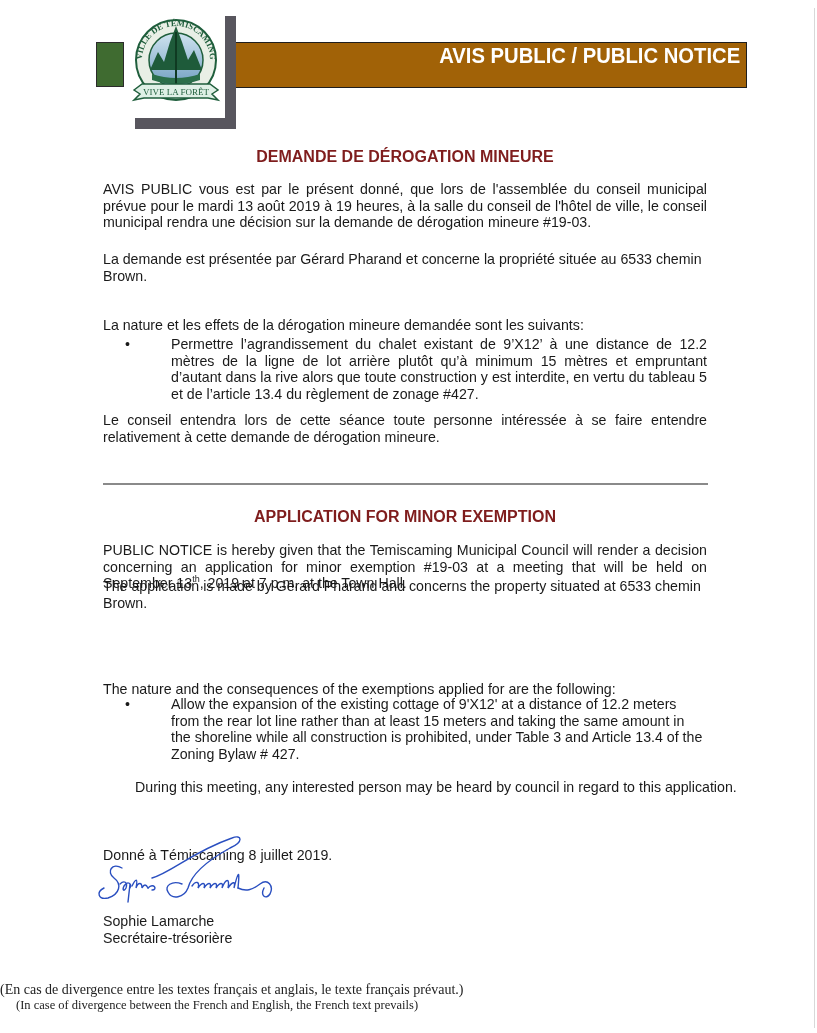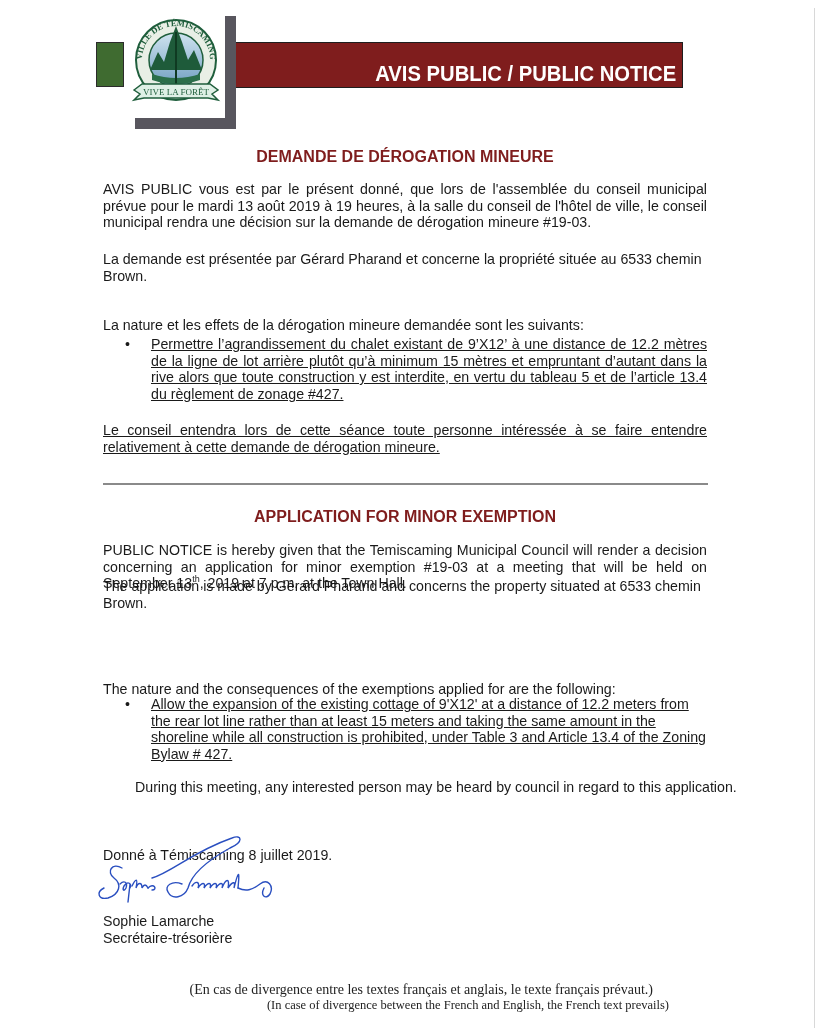--- a/index.html
+++ b/index.html
@@ -5,44 +5,44 @@
   html, body { margin: 0; padding: 0; background: #ffffff; }
   body { width: 817px; height: 1033px; position: relative; overflow: hidden;
          font-family: "Liberation Sans", sans-serif; color: #1a1a1a; }
   .page-edge { position: absolute; left: 814px; top: 8px; width: 1px; height: 1020px; background: #d8d8d8; }
 
   
   .hdr-left-bar { position: absolute; left: 96px; top: 42px; width: 28px; height: 45px;
                   background: #3f6b30; border: 1px solid #2b2b2b; box-sizing: border-box; }
   .hdr-bracket-v { position: absolute; left: 225px; top: 16px; width: 11px; height: 113px; background: #58565e; }
   .hdr-bracket-h { position: absolute; left: 135px; top: 118px; width: 101px; height: 11px; background: #58565e; }
-  .hdr-bar { position: absolute; left: 225px; top: 42px; width: 458px; height: 46px;
-             background: #7f1d1d; border: 1px solid #1e1e1e; box-sizing: border-box;
-             display: flex; align-items: flex-end; justify-content: flex-end; padding-right: 6px; }
+  .hdr-bar { position: absolute; left: 225px; top: 42px; width: 522px; height: 46px;
+             background: #a16207; border: 1px solid #1e1e1e; box-sizing: border-box;
+             display: flex; align-items: flex-start; justify-content: flex-end; padding-right: 6px; }
   .hdr-bar-dark { position: absolute; left: 225px; top: 42px; width: 11px; height: 46px; background: #233d1b; }
   .hdr-title { color: #ffffff; font-weight: bold; font-size: 22px; letter-spacing: 0px;
                font-family: "Liberation Sans", sans-serif; transform: scaleX(0.92); transform-origin: right center; }
   .logo { position: absolute; left: 128px; top: 12px; width: 96px; height: 100px; background: #ffffff; }
   .logo svg { width: 96px; height: 100px; display: block; }
 
   
   .section-title { position: absolute; left: 103px; width: 604px; text-align: center;
                    font-weight: bold; font-size: 16px; color: #7f1d1d; }
   .para { position: absolute; left: 103px; width: 604px; font-size: 14.2px; line-height: 16.5px;
           margin: 0; }
   .justify { text-align: justify; text-align-last: left; }
   .bullet-wrap { position: absolute; left: 103px; width: 604px; font-size: 14.2px; line-height: 16.5px; }
   .bullet-dot { position: absolute; left: 22px; top: 0; }
-  .bullet-text { margin-left: 48px; text-decoration: underline; }
+  .bullet-text { margin-left: 68px; }
   .rule { position: absolute; left: 103px; top: 483px; width: 605px; height: 2px; background: #8a8a8a; }
 
   .sig-block { position: absolute; left: 103px; font-size: 14.2px; line-height: 17px; }
   .signature { position: absolute; left: 92px; top: 832px; width: 200px; height: 90px; }
 
-  .footer { position: absolute; left: 0; width: 653px; text-align: right;
+  .footer { position: absolute; left: 0; width: 653px; text-align: left;
             font-family: "Liberation Serif", serif; color: #222; }
   sup { font-size: 9px; line-height: 0; }
 </style>
 </head>
 <body>
 
 <div class="page-edge"></div>
 
 <div>
   <div class="hdr-left-bar"></div>
@@ -80,21 +80,21 @@
 
 <p class="para justify" style="top:181px;">AVIS PUBLIC vous est par le présent donné, que lors de l'assemblée du conseil municipal prévue pour le mardi 13 août 2019 à 19 heures, à la salle du conseil de l'hôtel de ville, le conseil municipal rendra une décision sur la demande de dérogation mineure #19-03.</p>
 <p class="para" style="top:251px;">La demande est présentée par Gérard Pharand et concerne la propriété située au 6533 chemin Brown.</p>
 <p class="para" style="top:302px;margin-top:15px;">La nature et les effets de la dérogation mineure demandée sont les suivants:</p>
 
 <div class="bullet-wrap" style="top:336px;">
   <span class="bullet-dot">•</span>
   <div class="bullet-text justify">Permettre l’agrandissement du chalet existant de 9’X12’ à une distance de 12.2 mètres de la ligne de lot arrière plutôt qu’à minimum 15 mètres et empruntant d’autant dans la rive alors que toute construction y est interdite, en vertu du tableau 5 et de l’article 13.4 du règlement de zonage #427.</div>
 </div>
 
-<p class="para justify" style="top:422px;text-decoration:underline;">Le conseil entendra lors de cette séance toute personne intéressée à se faire entendre relativement à cette demande de dérogation mineure.</p>
+<p class="para justify" style="top:412px;">Le conseil entendra lors de cette séance toute personne intéressée à se faire entendre relativement à cette demande de dérogation mineure.</p>
 
 <div class="rule"></div>
 
 <div class="section-title" style="top:508px;">APPLICATION FOR MINOR EXEMPTION</div>
 
 <p class="para justify" style="top:542px;"><span>PUBLIC NOTICE is hereby given that the Temiscaming Municipal Council will render a decision concerning an application for minor exemption #19-03 at a meeting that will be held on September 13</span><sup>th</sup><span>, 2019 at 7 p.m. at the Town Hall.</span></p>
 
 <p class="para" style="top:578px;">The application is made by Gérard Pharand and concerns the property situated at 6533 chemin Brown.</p>
 <p class="para" style="top:633px;margin-top:48px;">The nature and the consequences of the exemptions applied for are the following:</p>
 

